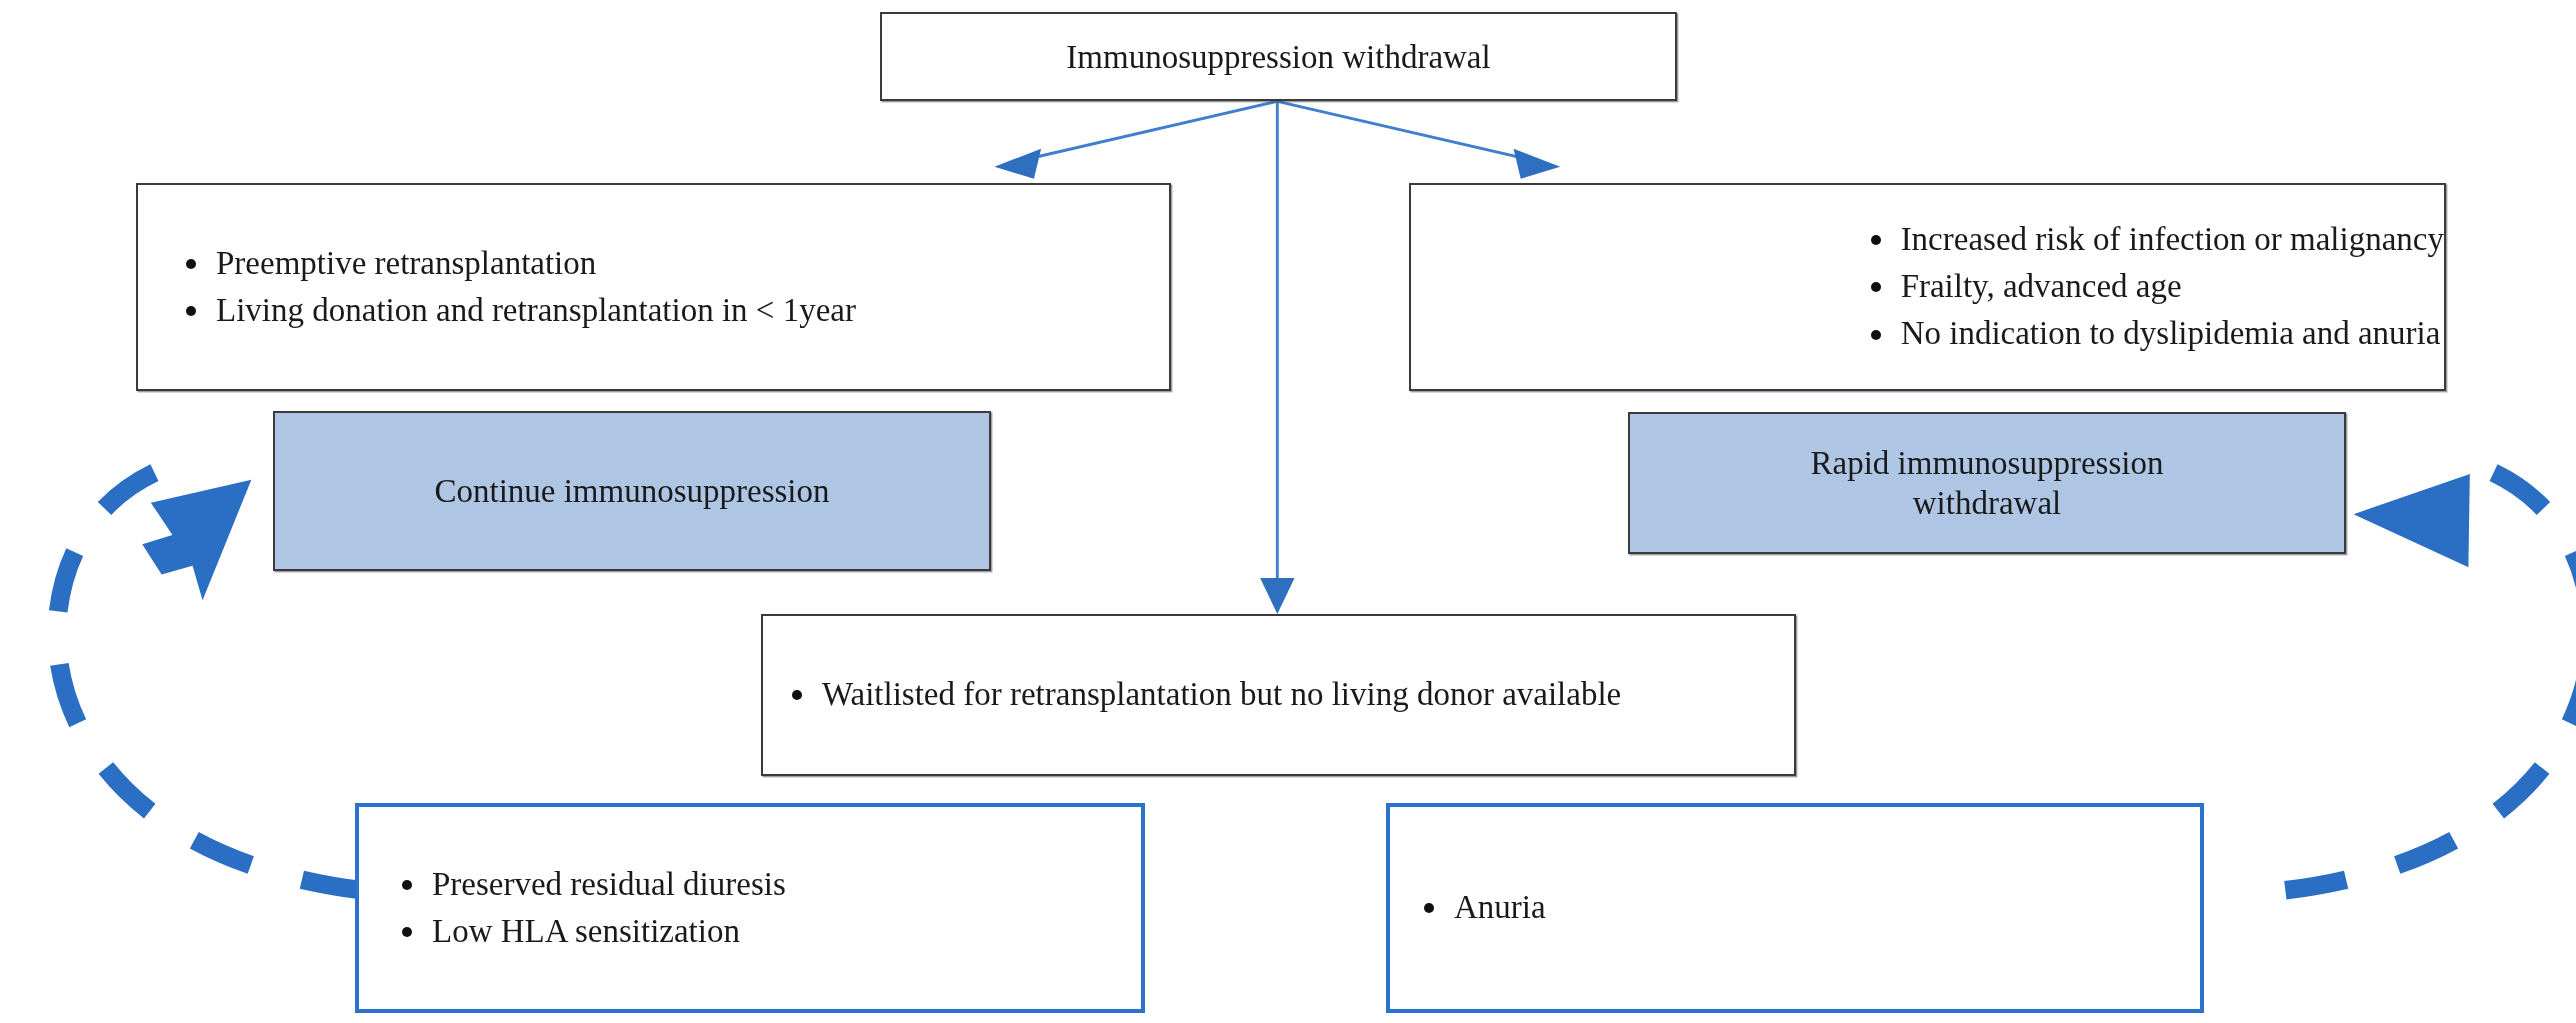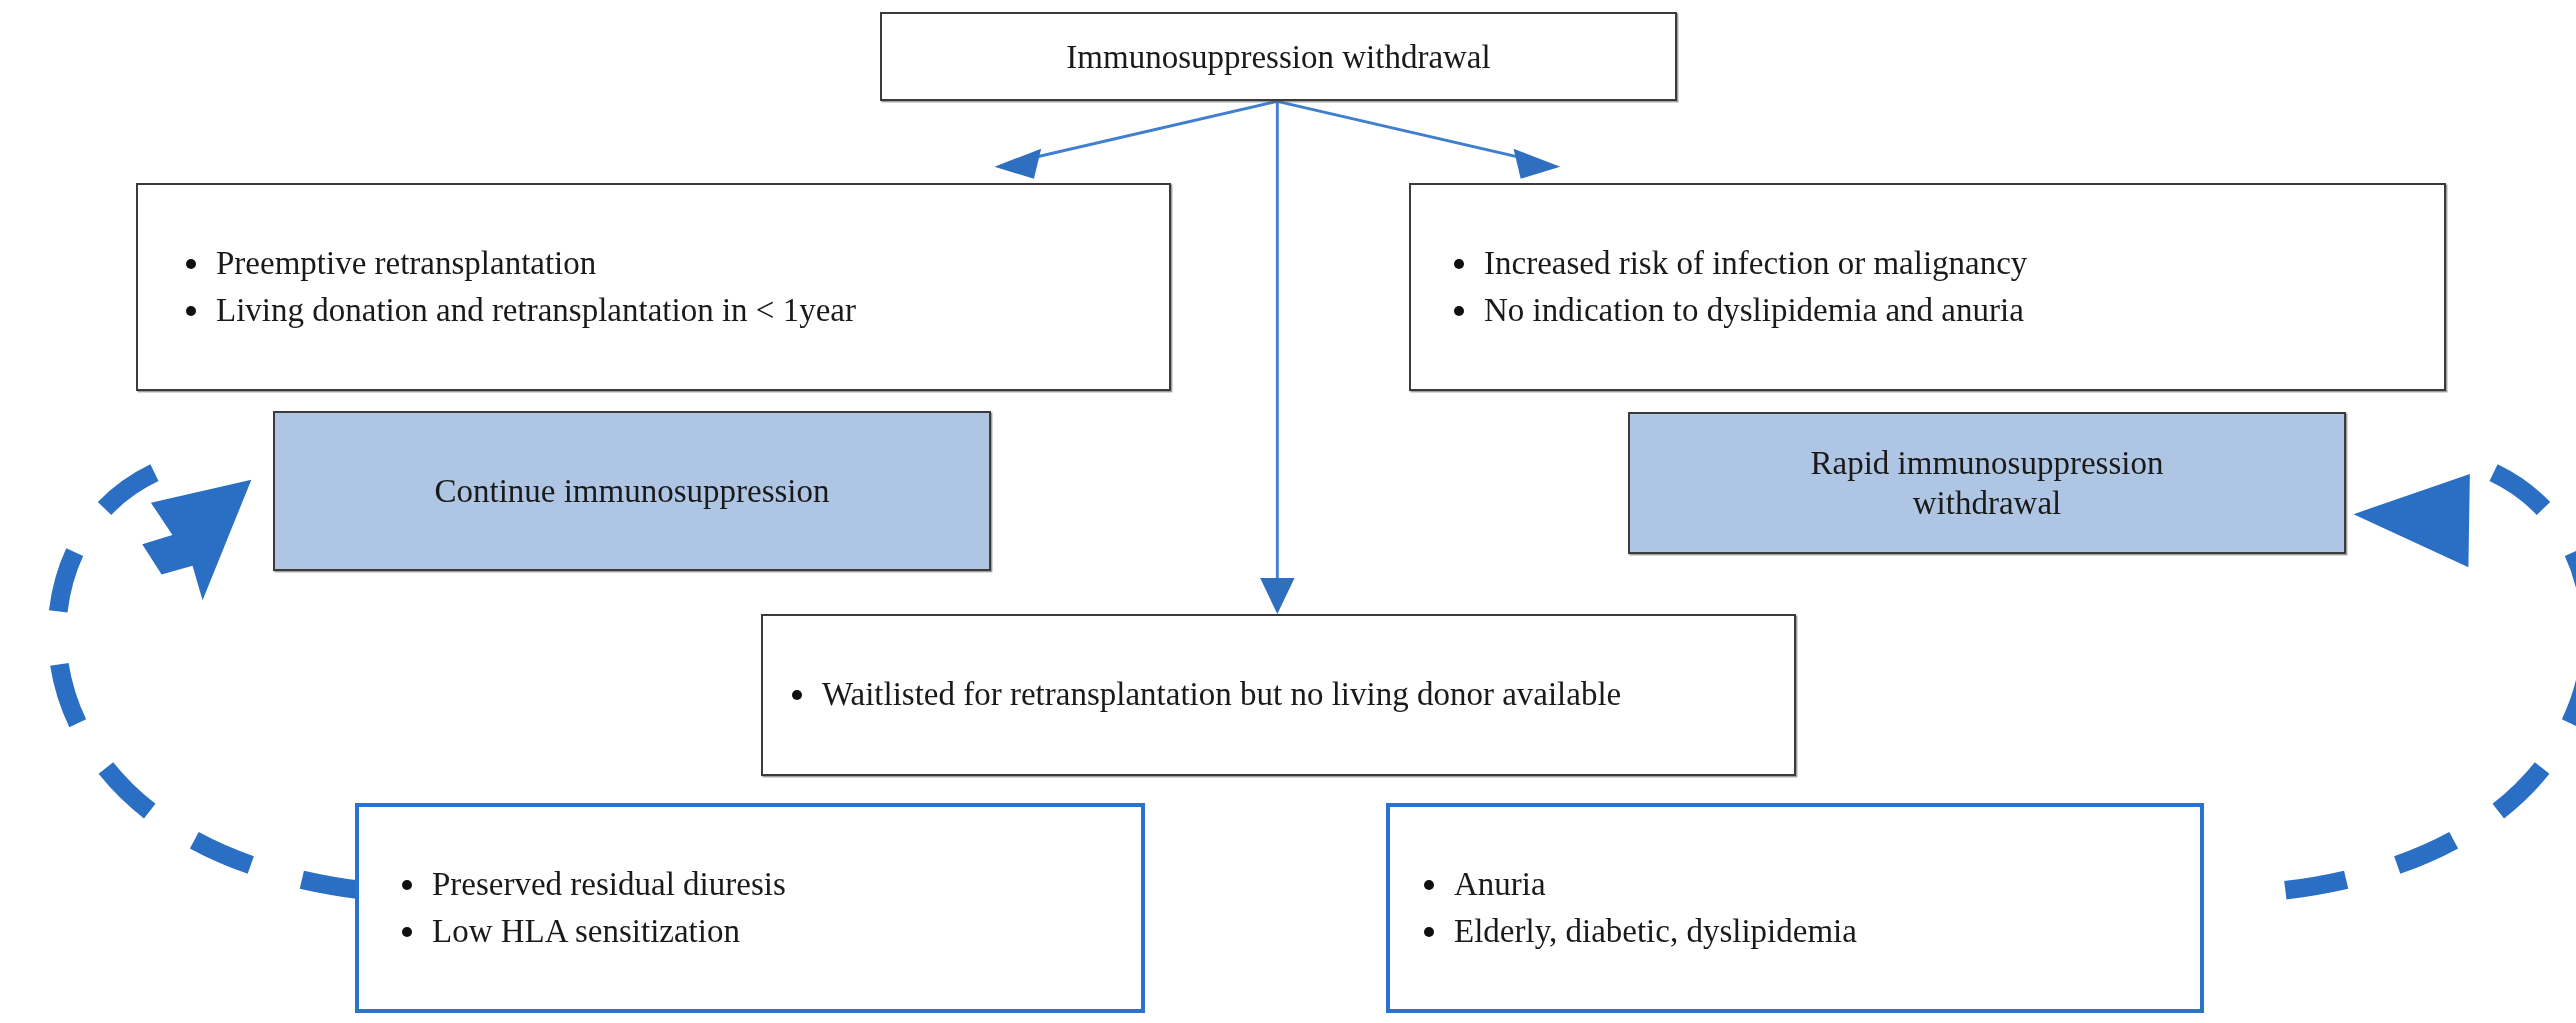--- a/index.html
+++ b/index.html
@@ -72,21 +72,21 @@
     left: 10px;
     top: 0.52em;
     width: 10px;
     height: 10px;
     border-radius: 50%;
     background: #101010;
   }
   
   #box-top        { left: 844px; top: 12.2px;   width: 797px; height: 89px; }
   #box-left-crit  { left: 100px;  top: 183px;  width: 1035px; height: 208px; padding-left: 38px; }
-  #box-right-crit { left: 1373px; top: 183px;  width: 1037px; height: 208px; padding-left: 33px; }
+  #box-right-crit { left: 1373px; top: 183px;  width: 1037px; height: 208px; padding-left: 33px; align-items: flex-end; }
   #box-continue   { left: 237px;  top: 411px;  width: 718px; height: 160px; }
   #box-rapid      { left: 1592px; top: 412px;  width: 718px; height: 142px; }
   #box-waitlist   { left: 725px; top: 614px;  width: 1035px; height: 162px; padding-left: 19px; }
   #box-preserved  { left: 319px;  top: 803px; width: 790px; height: 210px; padding-left: 33px; }
   #box-anuria     { left: 1350px; top: 803px; width: 818px; height: 210px; padding-left: 24px; }
 </style>
 </head>
 <body>
 
 <div id="canvas">
@@ -126,20 +126,21 @@
   <div class="node shadowed" id="box-left-crit">
     <ul class="bullets">
       <li>Preemptive retransplantation</li>
       <li>Living donation and retransplantation in &lt; 1year</li>
     </ul>
   </div>
 
   <div class="node shadowed" id="box-right-crit">
     <ul class="bullets">
       <li>Increased risk of infection or malignancy</li>
+      <li>Frailty, advanced age</li>
       <li>No indication to dyslipidemia and anuria</li>
     </ul>
   </div>
 
   <div class="node filled shadowed" id="box-continue">
     <div class="node-title">Continue immunosuppression</div>
   </div>
 
   <div class="node filled shadowed" id="box-rapid">
     <div class="node-title">Rapid immunosuppression
@@ -155,18 +156,17 @@
   <div class="node blue-outline" id="box-preserved">
     <ul class="bullets">
       <li>Preserved residual diuresis</li>
       <li>Low HLA sensitization</li>
     </ul>
   </div>
 
   <div class="node blue-outline" id="box-anuria">
     <ul class="bullets">
       <li>Anuria</li>
-      <li>Elderly, diabetic, dyslipidemia</li>
     </ul>
   </div>
 
 </div>
 
 
 </body></html>

